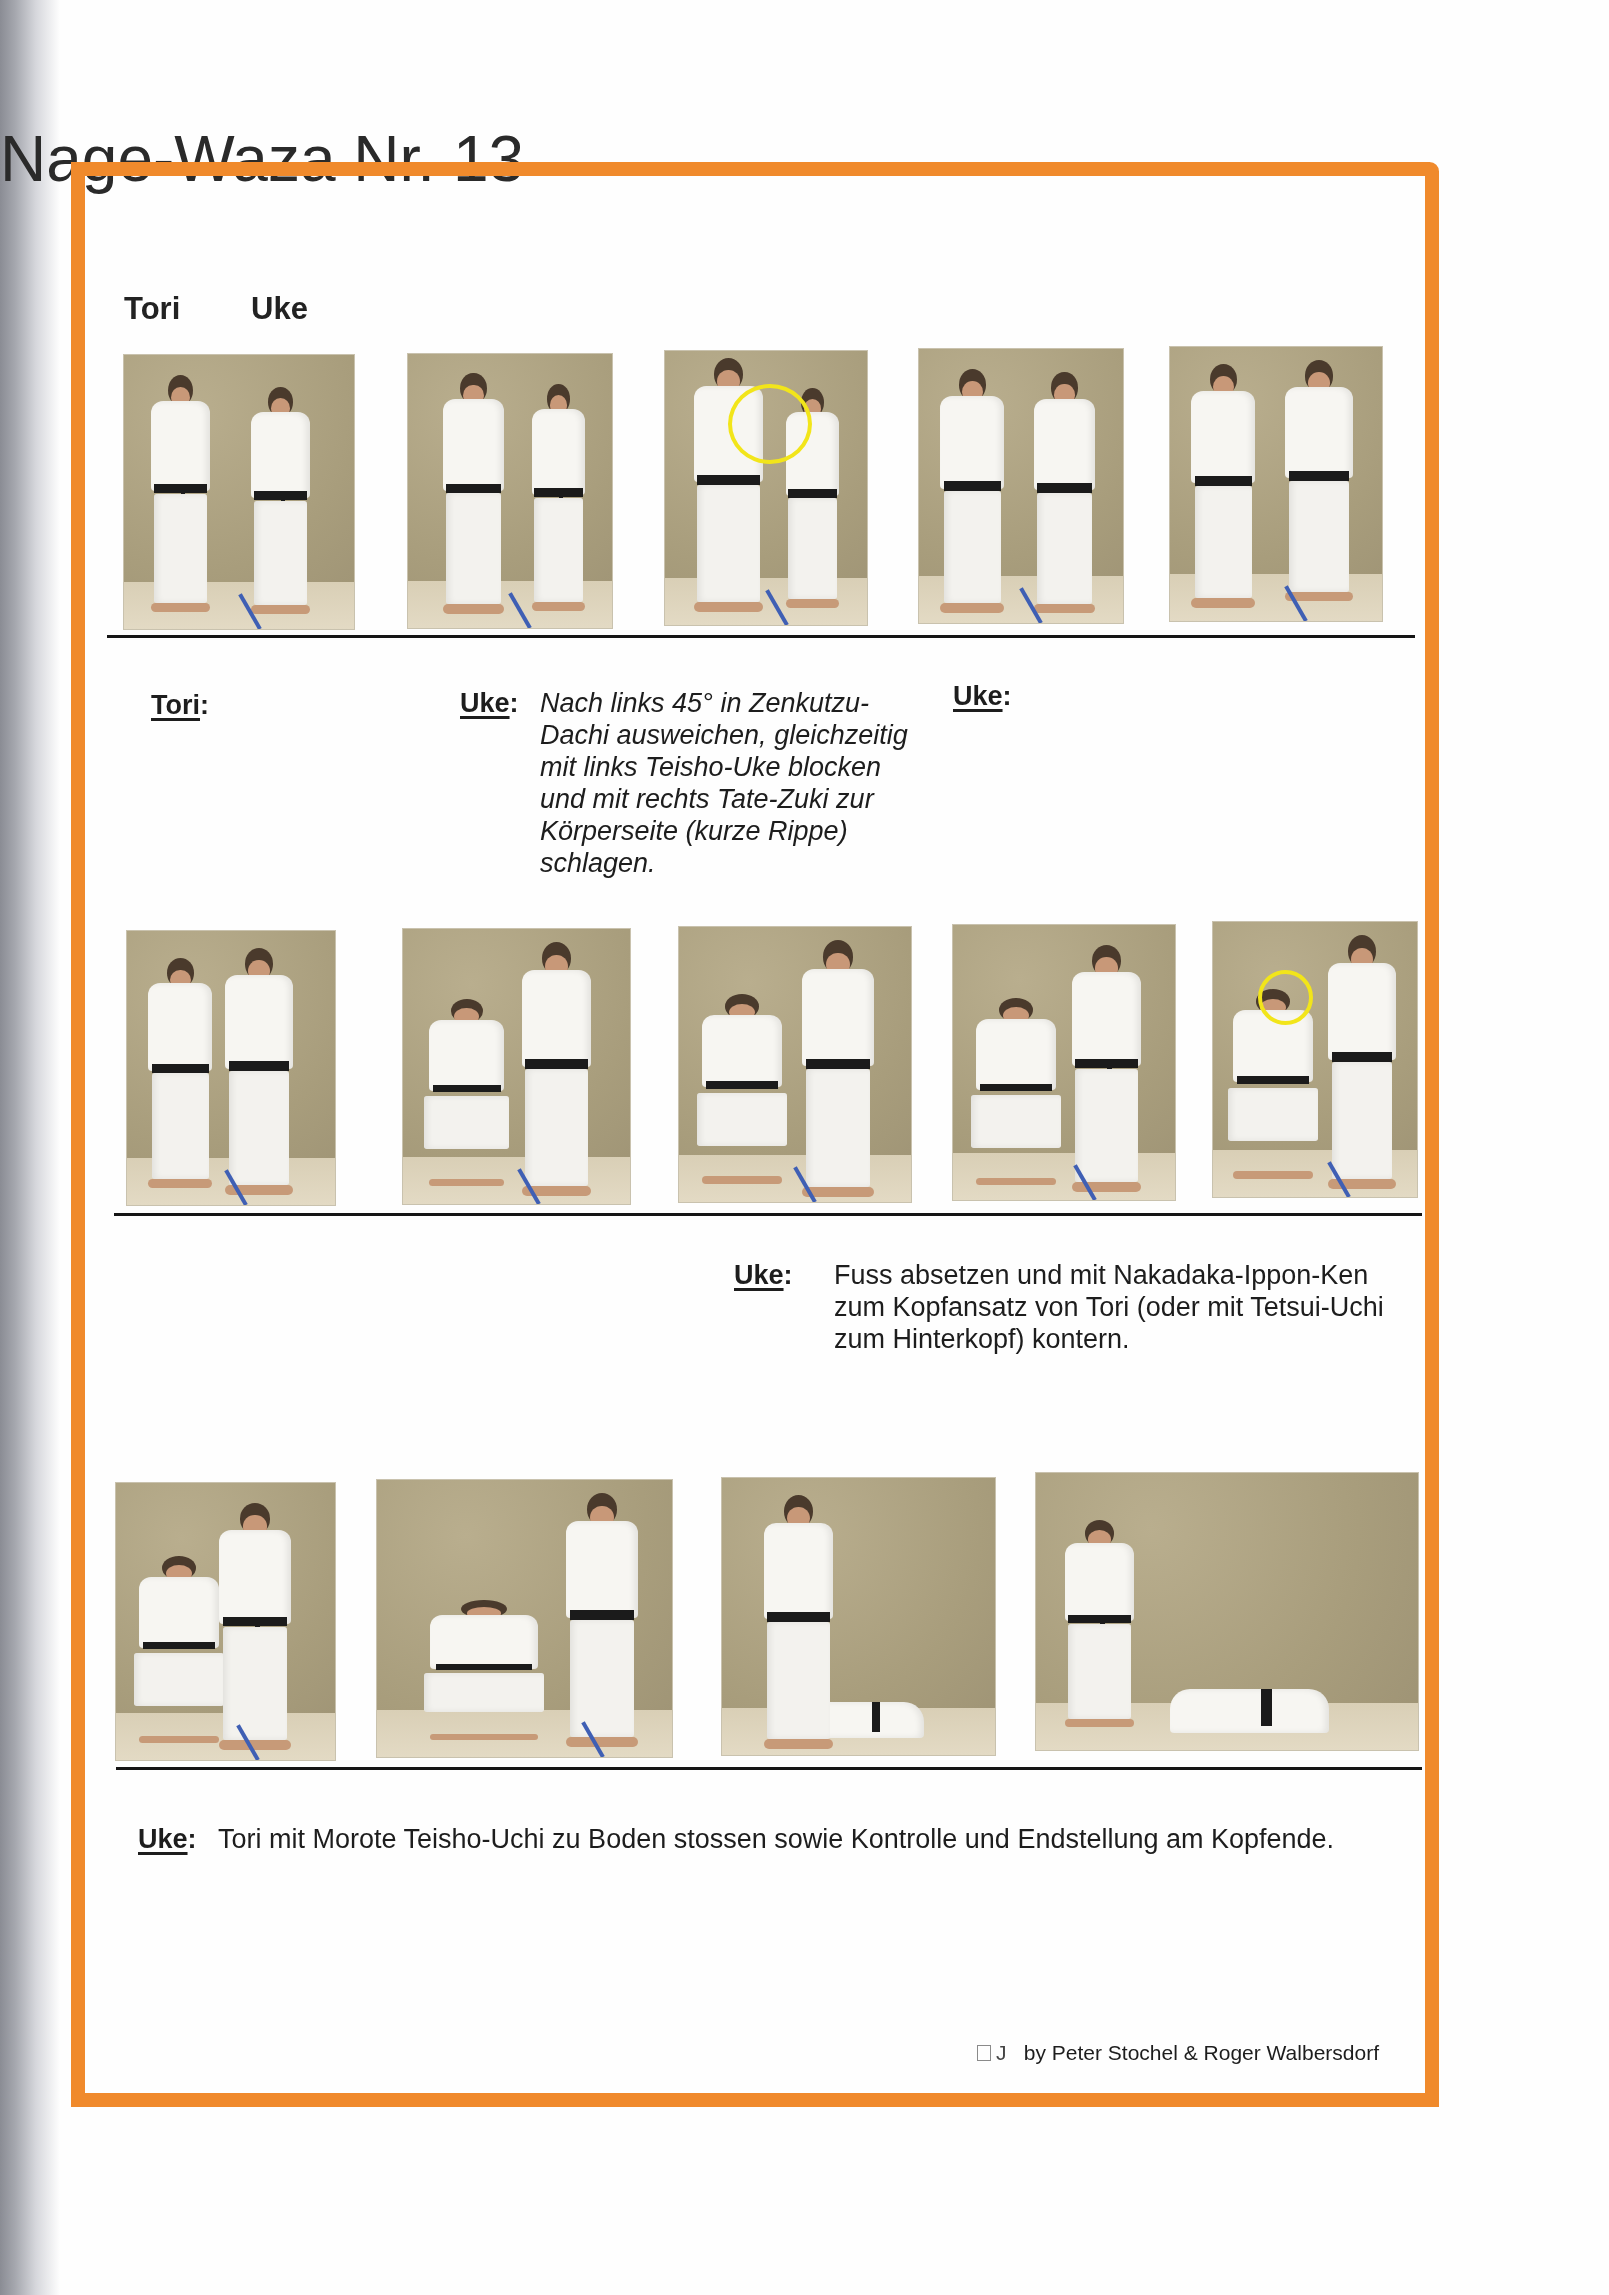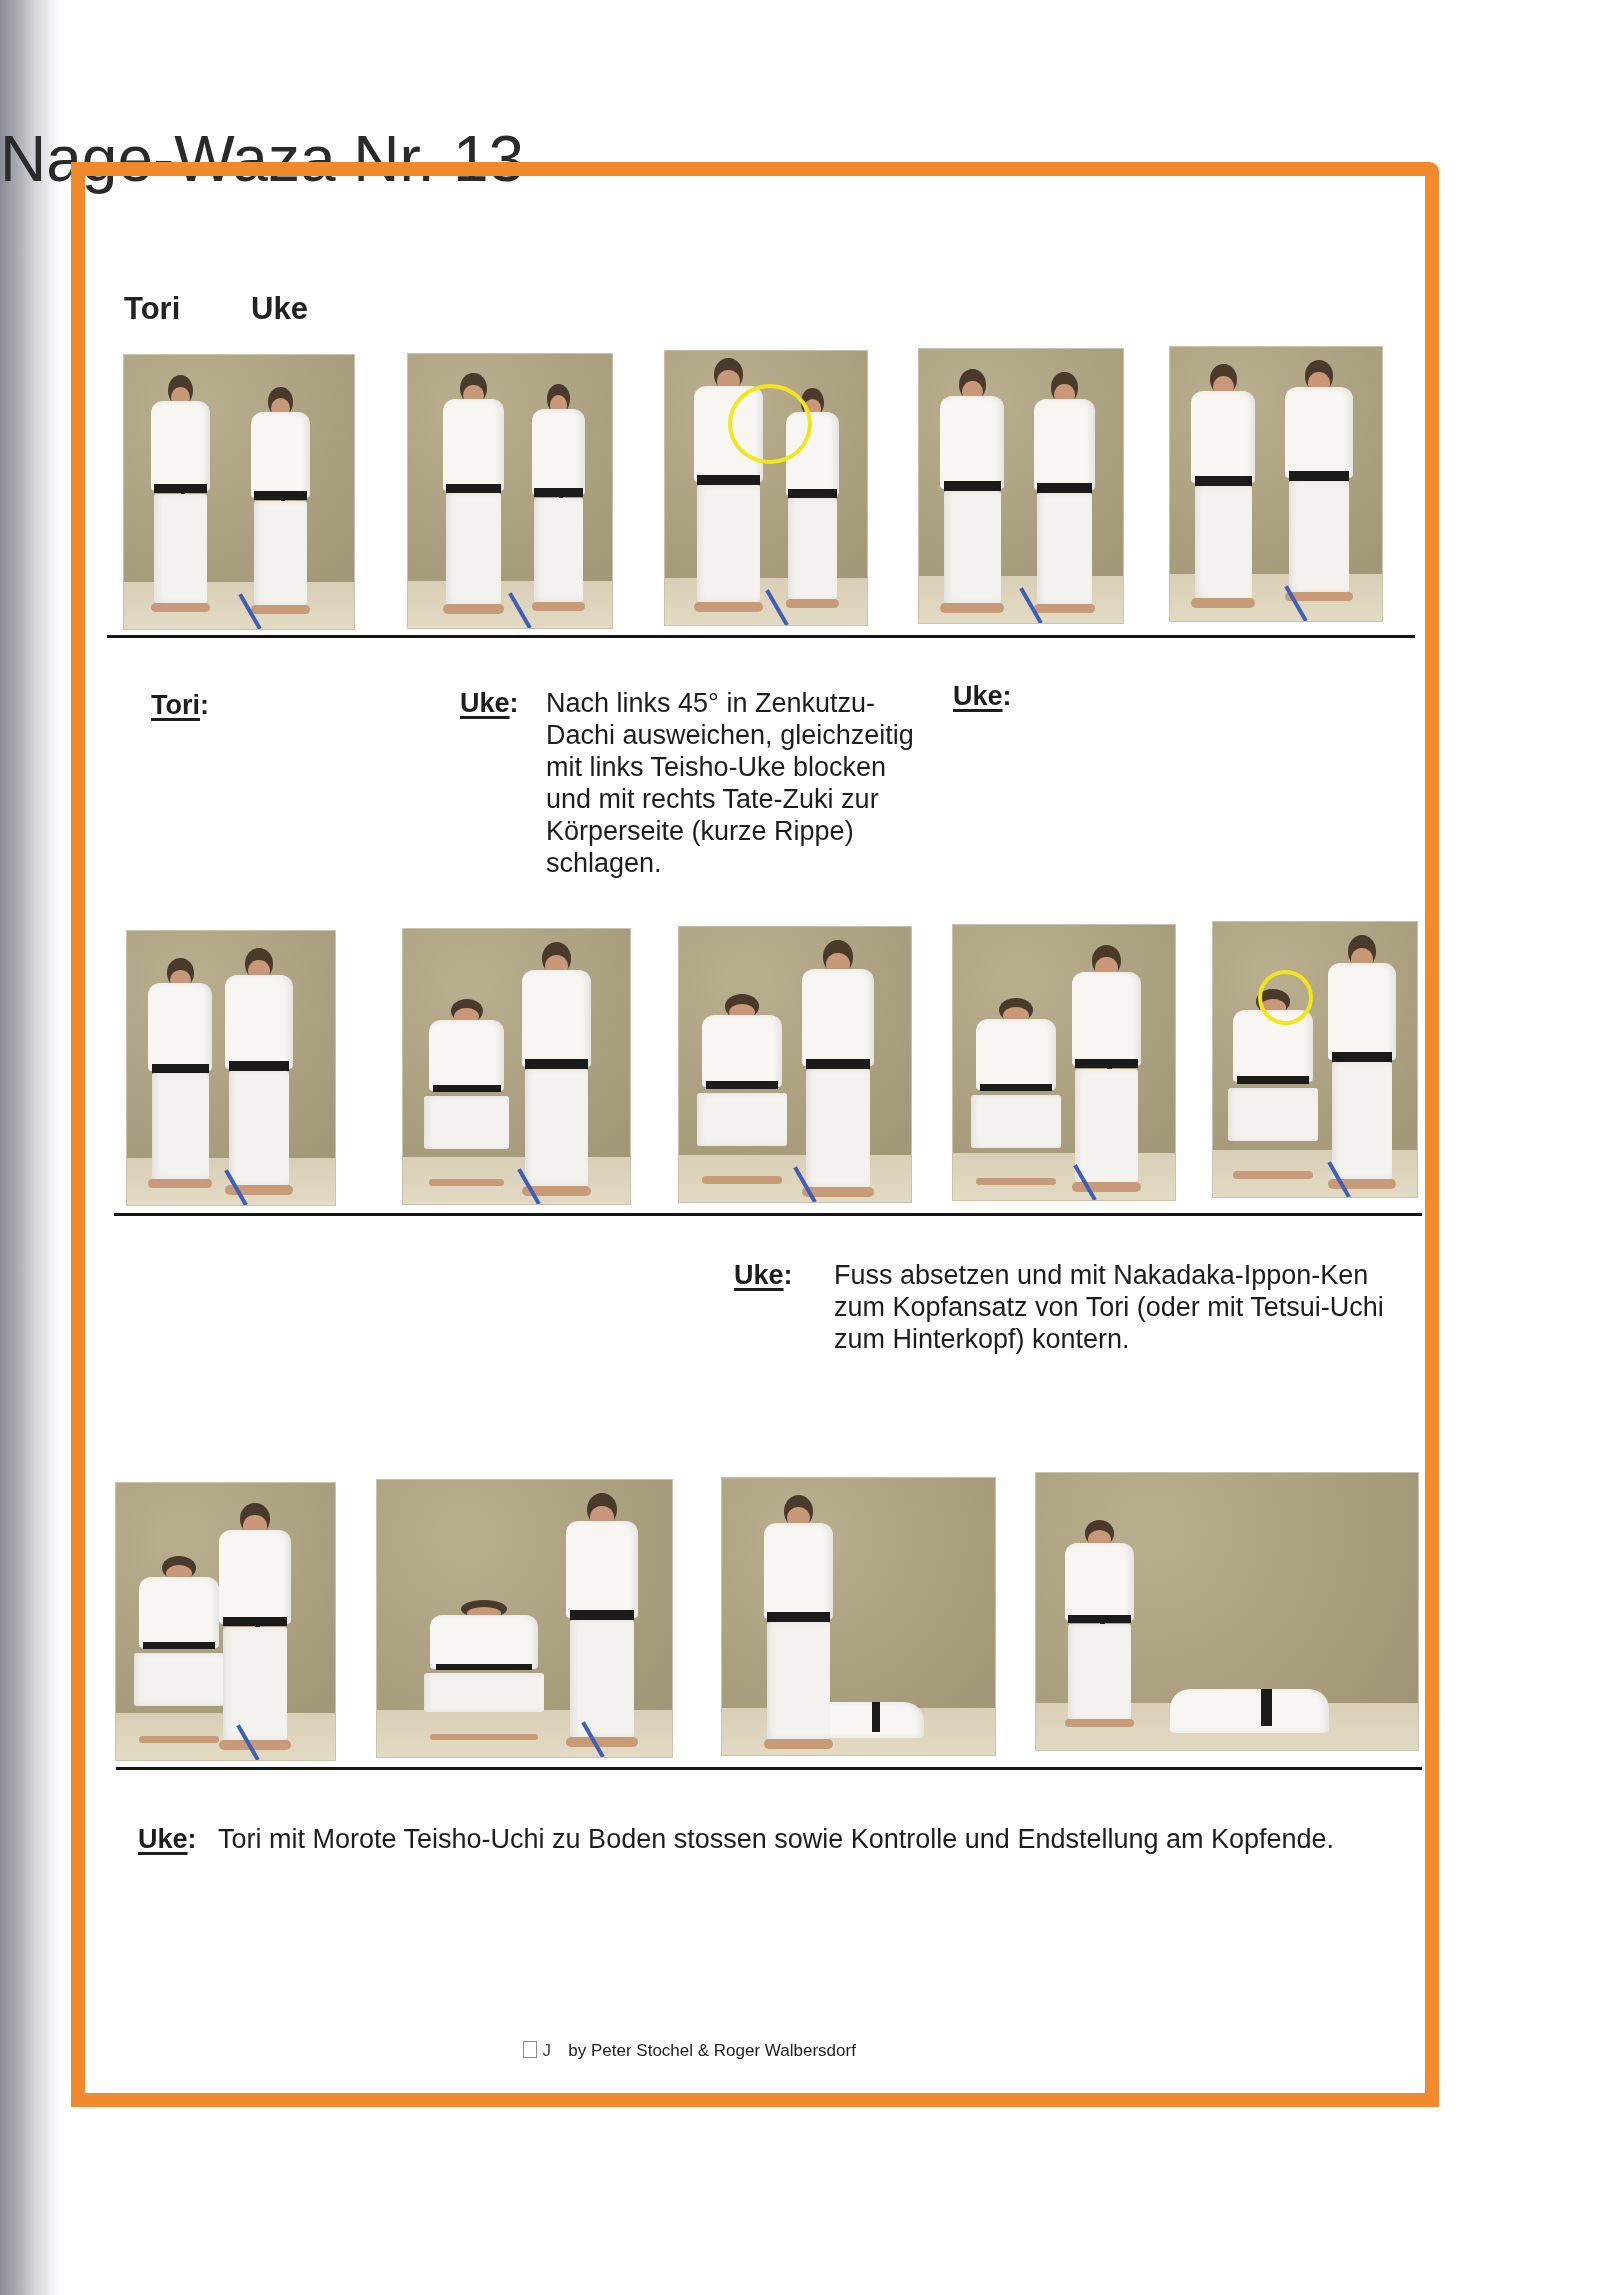--- a/index.html
+++ b/index.html
@@ -57,22 +57,22 @@
   }
   .desc {
     position: absolute; font-size: 27px; line-height: 32px; color: #1d1d1d;
   }
   .desc .role {
     position: absolute; left: 0; top: 0; font-weight: bold;
   }
   .desc .role u { text-decoration-thickness: 2.7px; text-underline-offset: 4px; }
   .desc .text { position: absolute; top: 0; white-space: pre-line; }
   .footer {
-    position: absolute; left: 0; width: 1379px; top: 2041px; text-align: center;
-    font-size: 17px; color: #1d1d1d;
+    position: absolute; left: 0; width: 1379px; top: 2041px; text-align: right;
+    font-size: 21px; color: #1d1d1d;
   }
   .footer .glyph-box {
     display: inline-block; width: 12px; height: 14.7px; border: 1px solid #8a8a8a;
     vertical-align: -1.3px; margin-right: 5.3px;
   }
   .footer .glyph-j { margin-right: 17.4px; color: #444; }
 </style>
 </head>
 <body>
 
@@ -192,21 +192,21 @@
   <div class="floor-line" style="left:134px;"></div>
 </div>
 
 <div class="rule" style="left:107px;top:635px;width:1308px;"></div>
 
 <div class="desc" style="left:151px;top:689px;width:294px;height:200px;">
   <span class="role"><u>Tori</u>:</span>
 </div>
 <div class="desc" style="left:460px;top:687px;width:481px;height:220px;">
   <span class="role"><u>Uke</u>:</span>
-  <span class="text" style="left:86px;width:401px;">Nach links 45° in Zenkutzu-
+  <span class="text" style="left:80px;width:401px;font-style:italic;">Nach links 45° in Zenkutzu-
 Dachi ausweichen, gleichzeitig
 mit links Teisho-Uke blocken
 und mit rechts Tate-Zuki zur
 Körperseite (kurze Rippe)
 schlagen.</span>
 </div>
 <div class="desc" style="left:953px;top:680px;width:468px;height:147px;">
   <span class="role"><u>Uke</u>:</span>
 </div>
 

